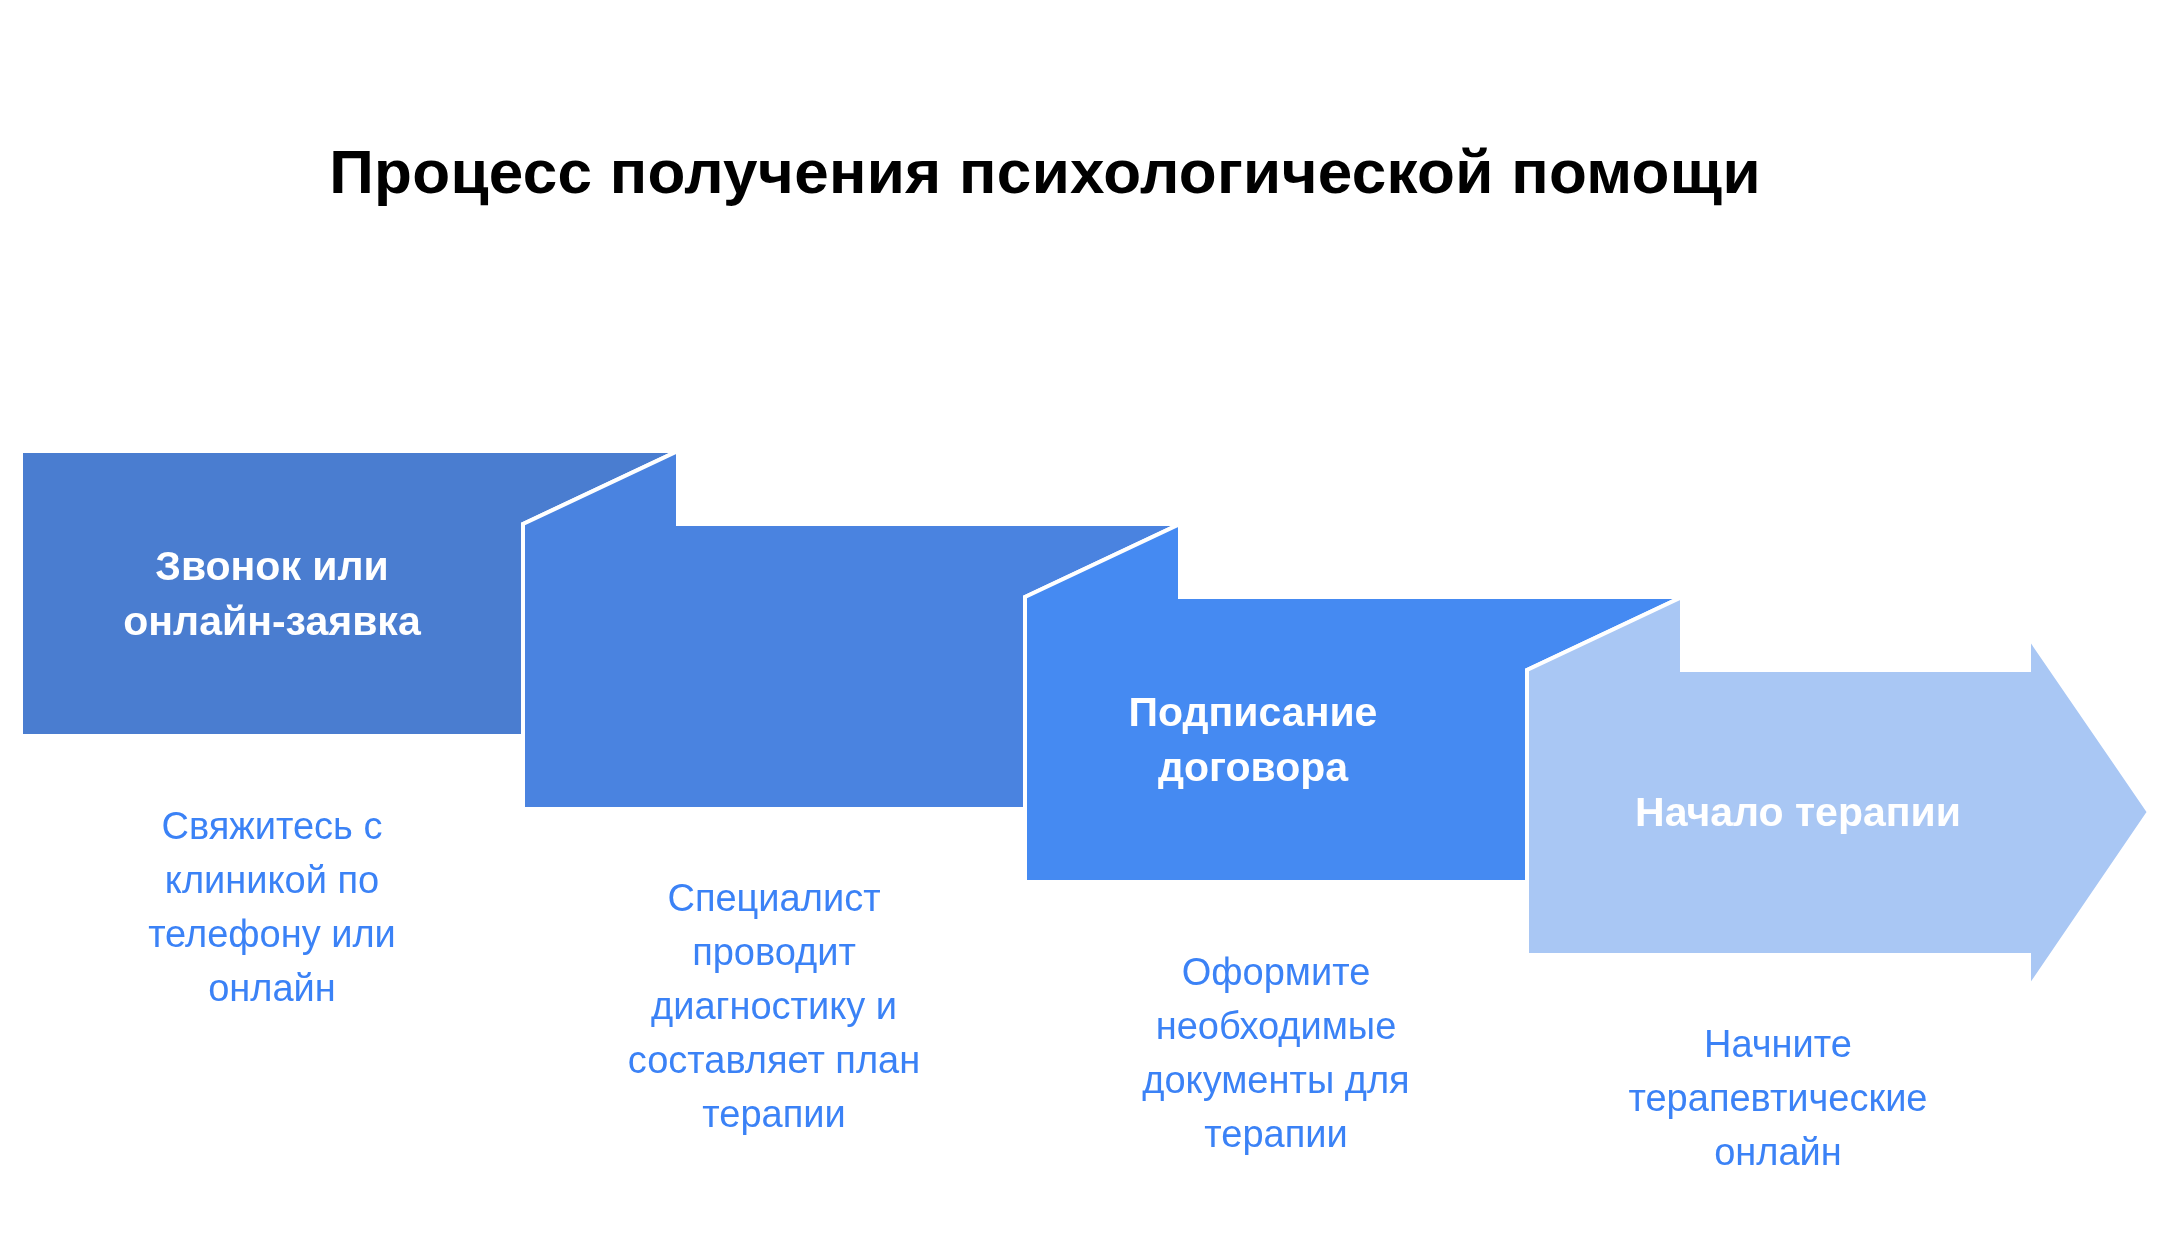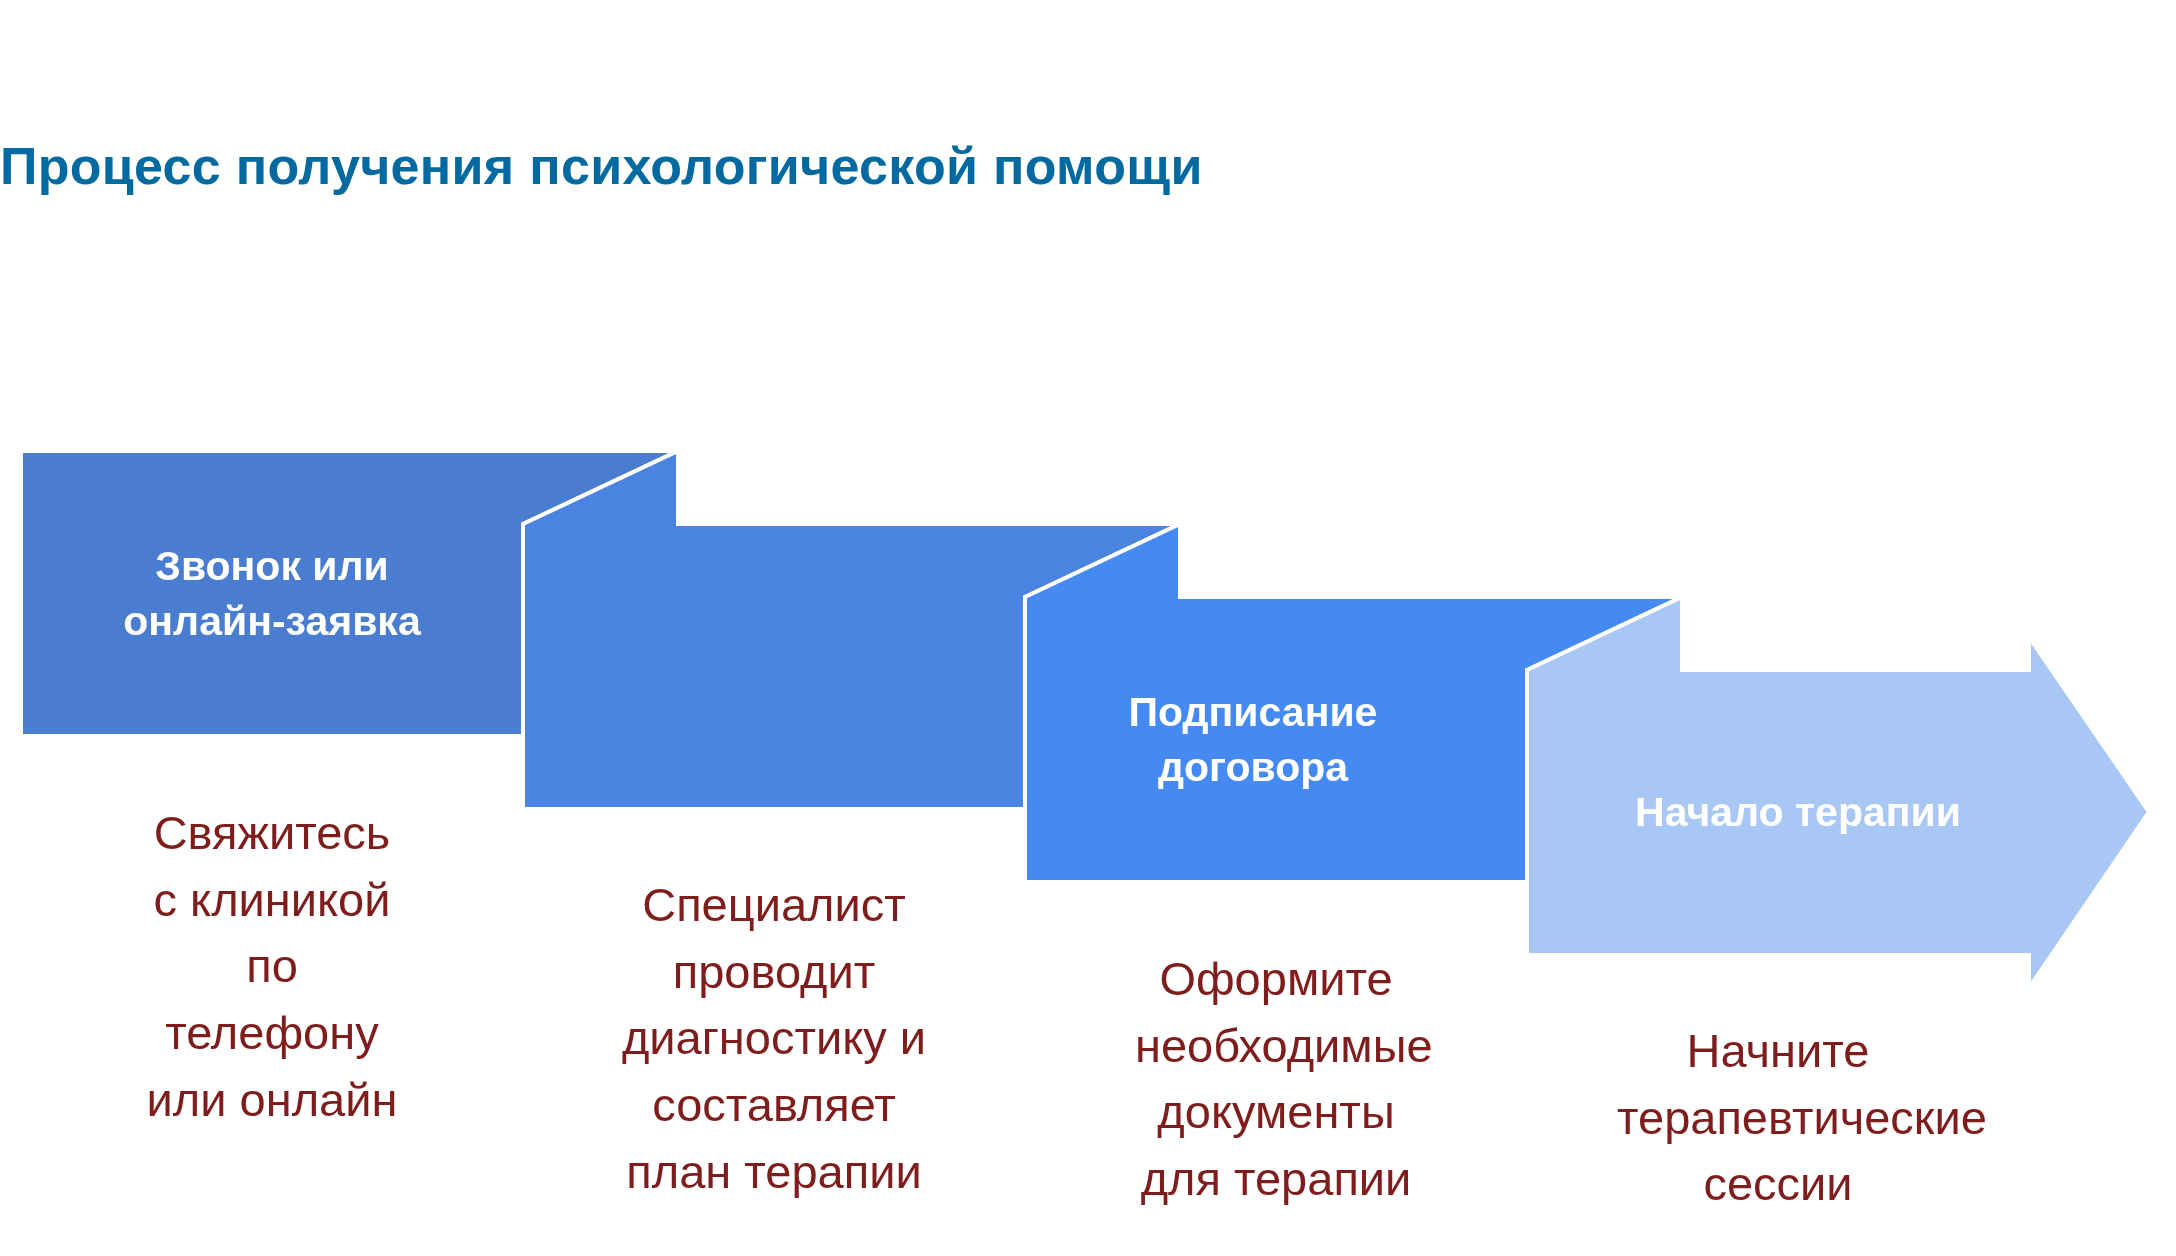--- a/index.html
+++ b/index.html
@@ -5,39 +5,40 @@
   html,body { margin:0; padding:0; background:#ffffff; }
   .canvas {
     position:relative;
     width:2176px; height:1256px;
     background:#ffffff;
     overflow:hidden;
     font-family:"Liberation Sans","DejaVu Sans",sans-serif;
   }
   .title {
     position:absolute; left:0; top:136px; width:2090px; margin:0;
-    font-size:52px; font-weight:700; color:#0369a1;
+    text-align:center;
+    font-size:62px; font-weight:700; color:#000000;
     letter-spacing:0.3px;
   }
   .shapes { position:absolute; left:0; top:0; width:2176px; height:1256px; display:block; }
   .shapes polygon { stroke:#ffffff; stroke-width:4; stroke-linejoin:miter; }
   .step-label {
     position:absolute; width:502px; height:285px;
     display:flex; align-items:center; justify-content:center;
     text-align:center; color:#ffffff; font-weight:700;
     font-size:41px; line-height:1.32;
   }
   .step-label span { display:block; }
   .lbl1 { left:21px;   top:451px; }  .lbl1 span { max-width:330px; }
   .lbl2 { left:523px;  top:524px; }  .lbl2 span { max-width:300px; }
   .lbl3 { left:1002px; top:597px; }  .lbl3 span { max-width:280px; }
   .lbl4 { left:1527px; top:670px; }  .lbl4 span { max-width:460px;margin-left:40px; }
   .desc {
     position:absolute; width:502px; text-align:center;
-    color:#7f1d1d; font-size:47px; line-height:1.42; font-weight:400;
+    color:#3b82f6; font-size:38px; line-height:1.42; font-weight:400;
   }
   .desc span { display:inline-block; }
   .d1 { left:21px;   top:800px; }  .d1 span { max-width:262px; }
   .d2 { left:523px;  top:872px; }  .d2 span { max-width:312px; }
   .d3 { left:1025px; top:946px;text-decoration:underline; }  .d3 span { max-width:282px; }
   .d4 { left:1527px; top:1018px; } .d4 span { max-width:322px; }
 </style>
 </head>
 <body>
 
@@ -65,16 +66,16 @@
   <div class="desc d1">
     <span>Свяжитесь с клиникой по телефону или онлайн</span>
   </div>
   <div class="desc d2">
     <span>Специалист проводит диагностику и составляет план терапии</span>
   </div>
   <div class="desc d3">
     <span>Оформите необходимые документы для терапии</span>
   </div>
   <div class="desc d4">
-    <span>Начните терапевтические сессии</span>
+    <span>Начните терапевтические онлайн</span>
   </div>
 
 </div>
 
 </body></html>

